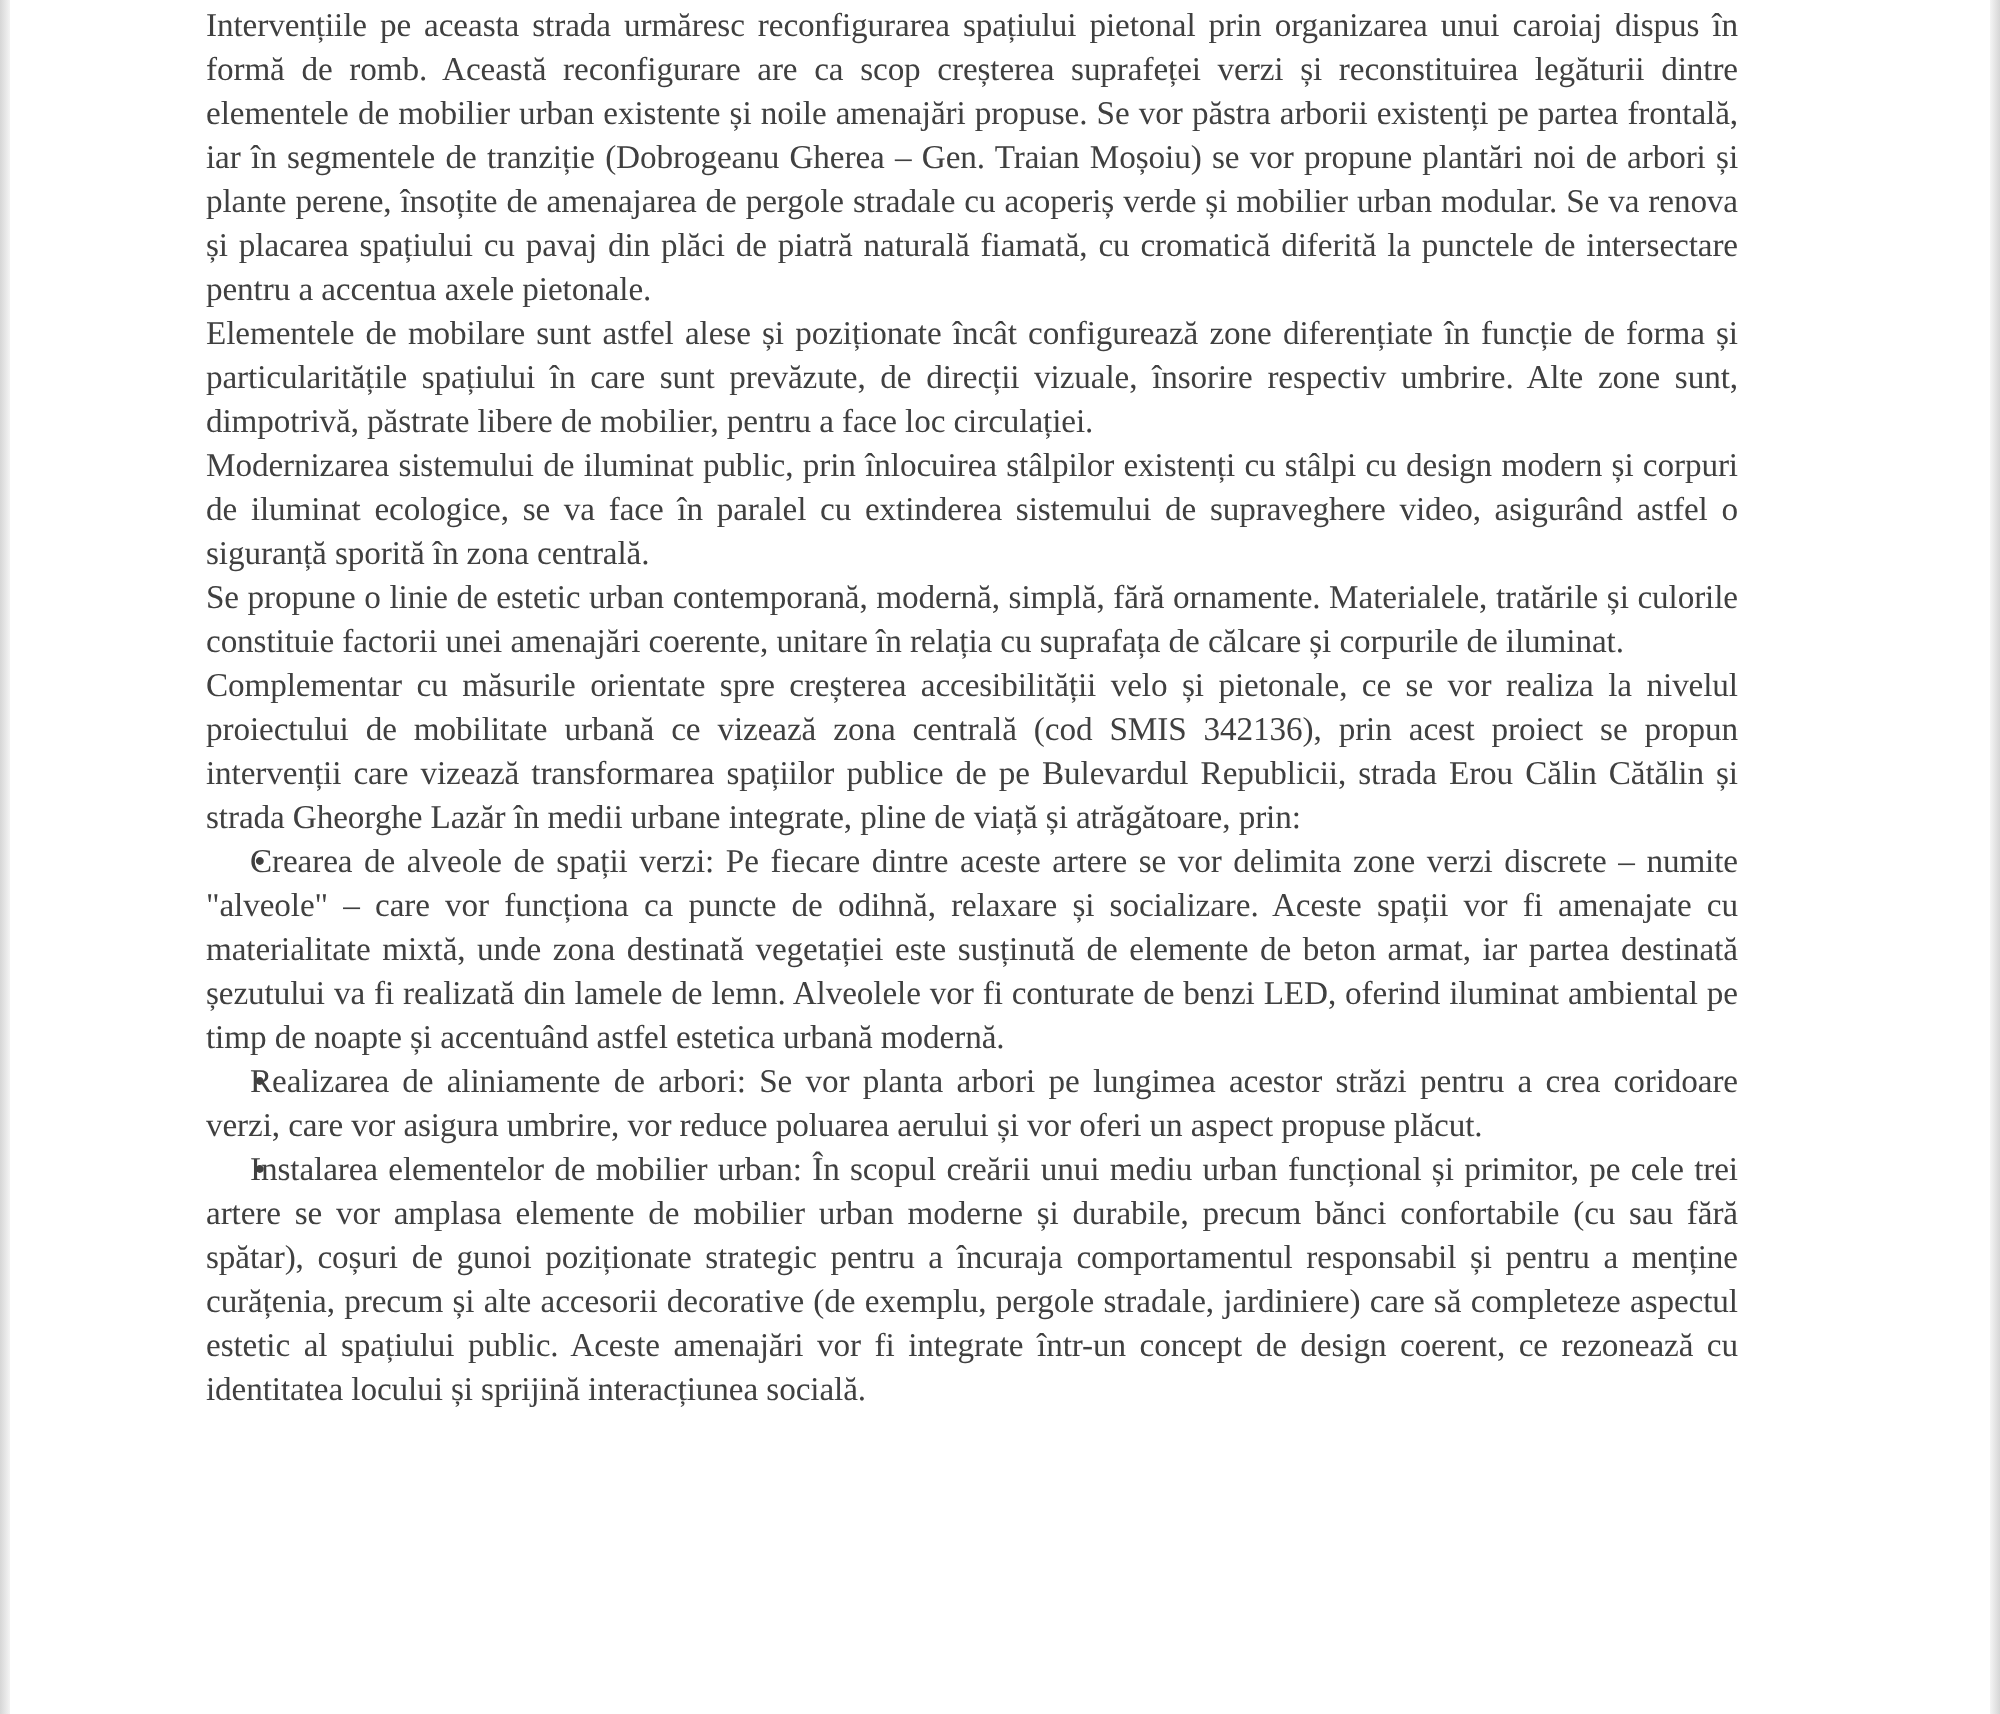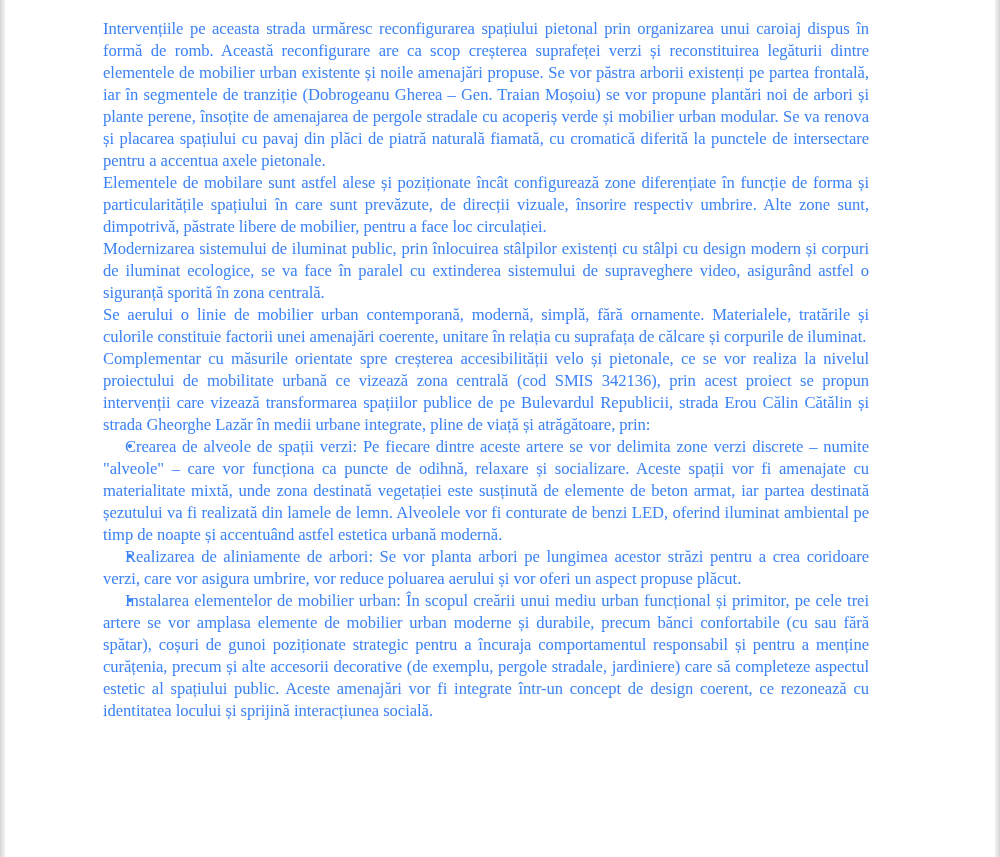--- a/index.html
+++ b/index.html
@@ -21,26 +21,26 @@
     }
     .edge-right {
       position: absolute;
       right: 0; top: 0;
       width: 5px; height: 857px;
       background: linear-gradient(to left, #d6d6d6, #f4f4f4);
     }
     .page {
       position: absolute;
       left: 103px;
-      top: 18px;
+      top: 2px;
       width: 766px;
       font-family: "Liberation Serif", "DejaVu Serif", serif;
       font-size: 16.6px;
       line-height: 22px;
-      color: #3b82f6;
+      color: #404040;
       text-align: justify;
       letter-spacing: -0.05px;
     }
     .para {
       margin: 0;
       padding: 0;
     }
     .bullet {
       margin: 0;
       padding: 0;
@@ -54,21 +54,21 @@
 </head>
 <body>
 
 <div class="edge-left"></div>
 <div class="edge-right"></div>
 
 <div class="page">
   <p class="para">Intervențiile pe aceasta strada urmăresc reconfigurarea spațiului pietonal prin organizarea unui caroiaj dispus în formă de romb. Această reconfigurare are ca scop creșterea suprafeței verzi și reconstituirea legăturii dintre elementele de mobilier urban existente și noile amenajări propuse. Se vor păstra arborii existenți pe partea frontală, iar în segmentele de tranziție (Dobrogeanu Gherea – Gen. Traian Moșoiu) se vor propune plantări noi de arbori și plante perene, însoțite de amenajarea de pergole stradale cu acoperiș verde și mobilier urban modular. Se va renova și placarea spațiului cu pavaj din plăci de piatră naturală fiamată, cu cromatică diferită la punctele de intersectare pentru a accentua axele pietonale.</p>
   <p class="para">Elementele de mobilare sunt astfel alese și poziționate încât configurează zone diferențiate în funcție de forma și particularitățile spațiului în care sunt prevăzute, de direcții vizuale, însorire respectiv umbrire. Alte zone sunt, dimpotrivă, păstrate libere de mobilier, pentru a face loc circulației.</p>
   <p class="para">Modernizarea sistemului de iluminat public, prin înlocuirea stâlpilor existenți cu stâlpi cu design modern și corpuri de iluminat ecologice, se va face în paralel cu extinderea sistemului de supraveghere video, asigurând astfel o siguranță sporită în zona centrală.</p>
-  <p class="para">Se aerului o linie de mobilier urban contemporană, modernă, simplă, fără ornamente. Materialele, tratările și culorile constituie factorii unei amenajări coerente, unitare în relația cu suprafața de călcare și corpurile de iluminat.</p>
+  <p class="para">Se propune o linie de estetic urban contemporană, modernă, simplă, fără ornamente. Materialele, tratările și culorile constituie factorii unei amenajări coerente, unitare în relația cu suprafața de călcare și corpurile de iluminat.</p>
   <p class="para">Complementar cu măsurile orientate spre creșterea accesibilității velo și pietonale, ce se vor realiza la nivelul proiectului de mobilitate urbană ce vizează zona centrală (cod SMIS 342136), prin acest proiect se propun intervenții care vizează transformarea spațiilor publice de pe Bulevardul Republicii, strada Erou Călin Cătălin și strada Gheorghe Lazăr în medii urbane integrate, pline de viață și atrăgătoare, prin:</p>
 
   <p class="bullet">
     <span class="bullet-mark">•</span><span>Crearea de alveole de spații verzi: Pe fiecare dintre aceste artere se vor delimita zone verzi discrete – numite "alveole" – care vor funcționa ca puncte de odihnă, relaxare și socializare. Aceste spații vor fi amenajate cu materialitate mixtă, unde zona destinată vegetației este susținută de elemente de beton armat, iar partea destinată șezutului va fi realizată din lamele de lemn. Alveolele vor fi conturate de benzi LED, oferind iluminat ambiental pe timp de noapte și accentuând astfel estetica urbană modernă.</span>
   </p>
   <p class="bullet">
     <span class="bullet-mark">•</span><span>Realizarea de aliniamente de arbori: Se vor planta arbori pe lungimea acestor străzi pentru a crea coridoare verzi, care vor asigura umbrire, vor reduce poluarea aerului și vor oferi un aspect propuse plăcut.</span>
   </p>
   <p class="bullet">
     <span class="bullet-mark">•</span><span>Instalarea elementelor de mobilier urban: În scopul creării unui mediu urban funcțional și primitor, pe cele trei artere se vor amplasa elemente de mobilier urban moderne și durabile, precum bănci confortabile (cu sau fără spătar), coșuri de gunoi poziționate strategic pentru a încuraja comportamentul responsabil și pentru a menține curățenia, precum și alte accesorii decorative (de exemplu, pergole stradale, jardiniere) care să completeze aspectul estetic al spațiului public. Aceste amenajări vor fi integrate într-un concept de design coerent, ce rezonează cu identitatea locului și sprijină interacțiunea socială.</span>

